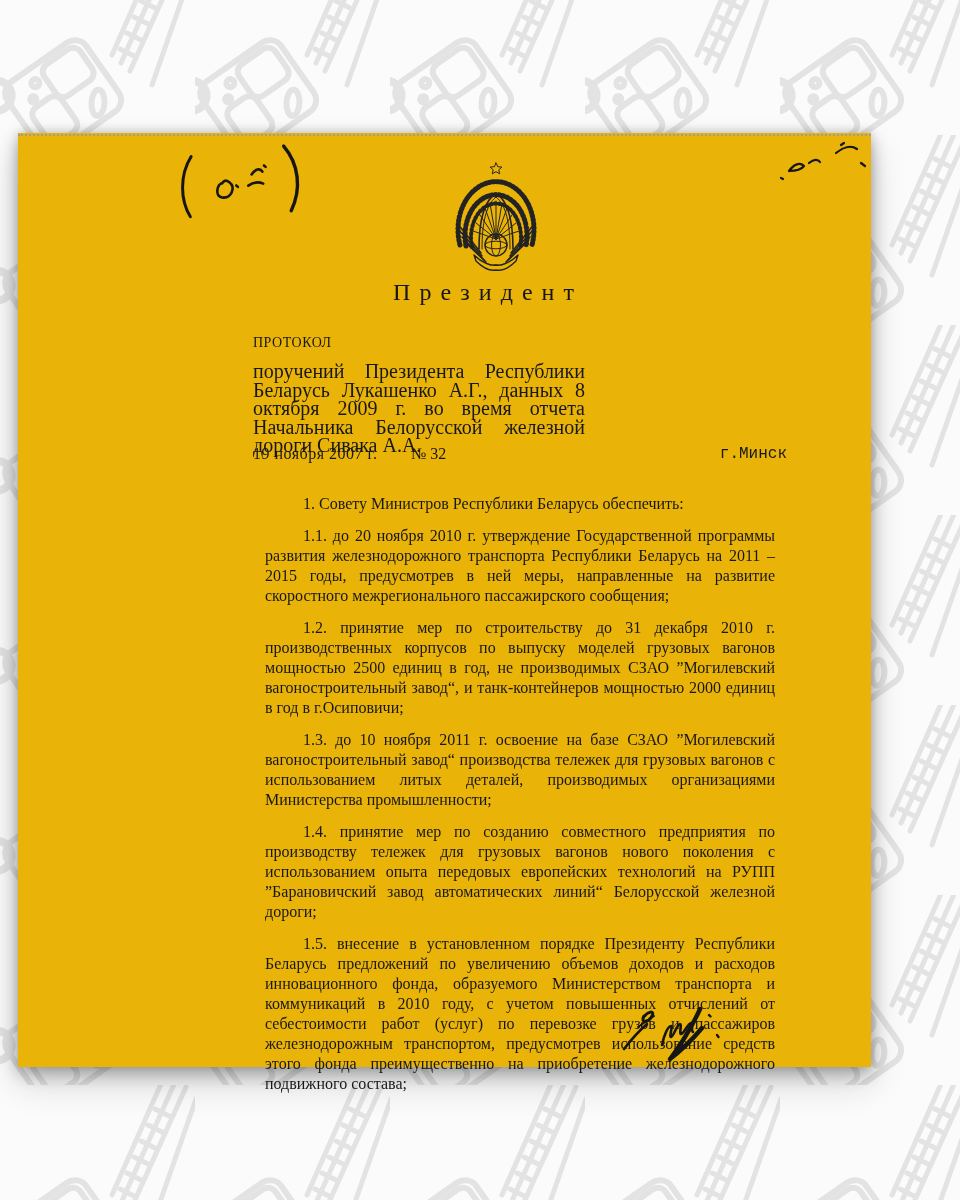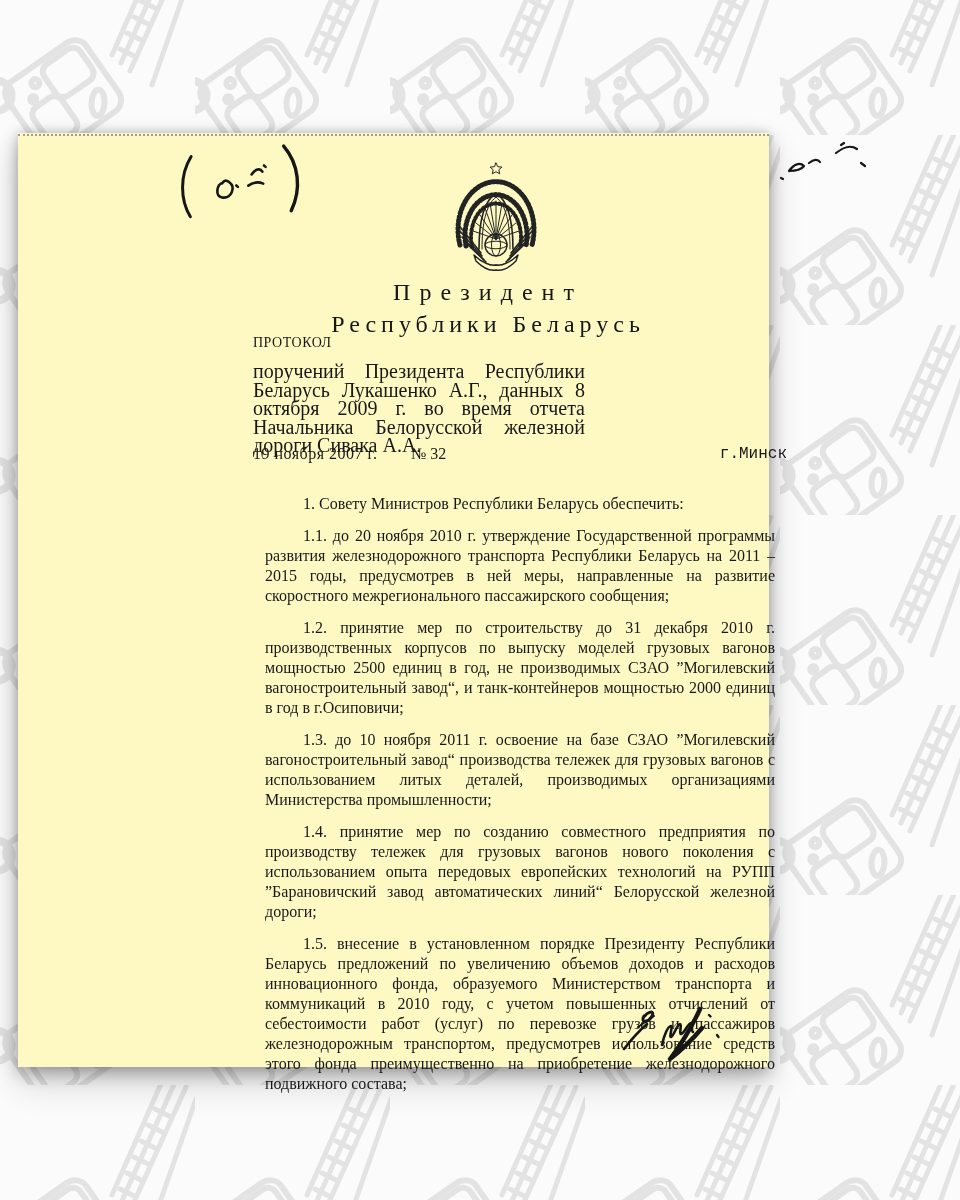--- a/index.html
+++ b/index.html
@@ -3,22 +3,22 @@
 <meta charset="utf-8">
 <style>
   html,body{margin:0;padding:0;}
   body{
     width:960px;height:1200px;position:relative;overflow:hidden;
     background:#fbfbfb;
     font-family:"Liberation Serif","DejaVu Serif",serif;
   }
   .wm{position:absolute;left:0;top:0;z-index:0;}
   .page{
-    position:absolute;left:18px;top:133px;width:751px;height:934px;
-    background:#fef9c3;z-index:1;
+    position:absolute;left:18px;top:133px;width:853px;height:934px;
+    background:#eab308;z-index:1;
     box-shadow:0 6px 16px rgba(0,0,0,.30),0 16px 34px rgba(0,0,0,.16),0 -2px 8px rgba(0,0,0,.10);
   }
   .scan-line{position:absolute;left:0;top:1px;width:100%;border-top:2px dotted #9c9c9c;}
   .note-tl{position:absolute;left:150px;top:8px;width:150px;height:80px;}
   .note-tr{position:absolute;left:715px;top:4px;width:135px;height:62px;}
   .emblem{position:absolute;left:427px;top:28px;width:102px;height:112px;}
   .letterhead{position:absolute;left:232px;top:143px;width:476px;text-align:center;color:#161616;}
   .letterhead .l1{font-size:24px;letter-spacing:9px;line-height:32px;white-space:nowrap;}
   .letterhead .l2{font-size:24px;letter-spacing:5px;line-height:32px;white-space:nowrap;}
   .doc-type{position:absolute;left:235px;top:202px;font-size:14px;letter-spacing:.5px;color:#181818;}
@@ -144,21 +144,20 @@
     <circle class="emb" cx="50" cy="84" r="11" stroke-width="1.4"></circle>
     <ellipse class="emb" cx="50" cy="84" rx="11" ry="3.8" stroke-width="1"></ellipse>
     <ellipse class="emb" cx="50" cy="84" rx="4.5" ry="11" stroke-width="1"></ellipse>
 
     <path class="emb" stroke-width="1.4" d="M28,94 C36,102 45,105 50,104 C55,105 64,102 72,94 L70,100 C62,108 55,110 50,109 C45,110 38,108 30,100 Z"></path>
     <path class="emb" stroke-width="1" d="M40,102 l4,2 M48,104 l4,0 M56,104 l4,-2"></path>
   </svg>
 
   <div class="letterhead">
     <div class="l1">Президент</div>
-    <div class="l2">Республики Беларусь</div>
   </div>
 
   <div class="doc-type">ПРОТОКОЛ</div>
   <div class="doc-subtitle">поручений Президента Республики Беларусь Лукашенко А.Г., данных 8 октября 2009 г. во время отчета Начальника Белорусской железной дороги Сивака А.А.</div>
 
   <div class="meta-row">
     <span class="meta-date">19 ноября 2007 г.</span>
     <span class="meta-num">№ 32</span>
     <span class="meta-place">г.Минск</span>
   </div>

